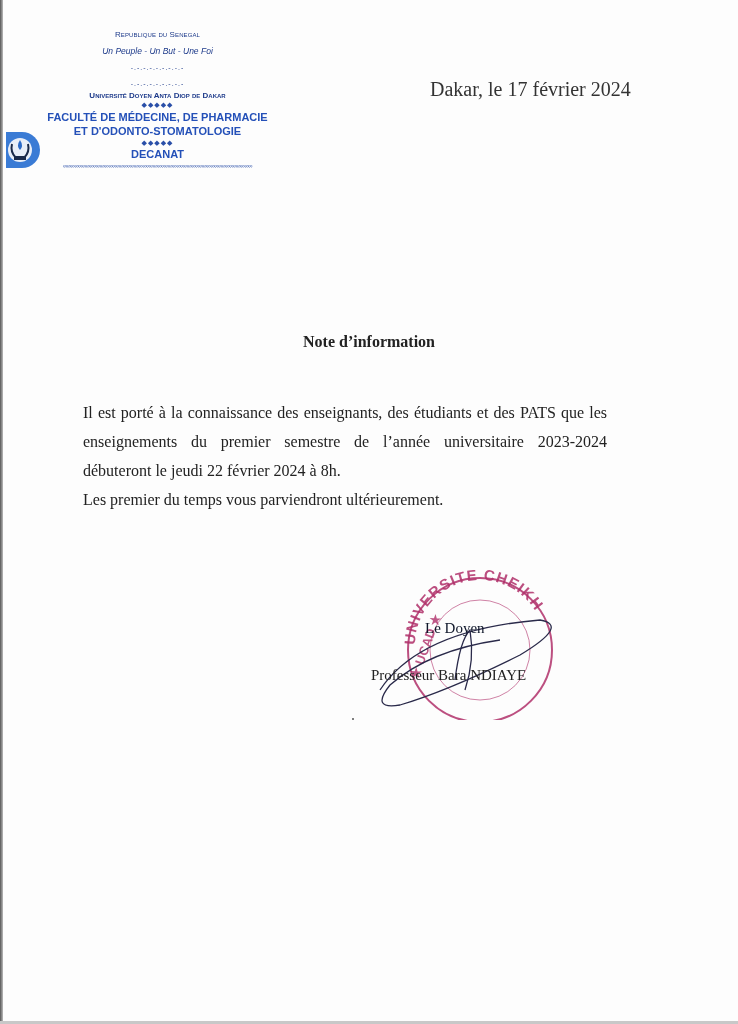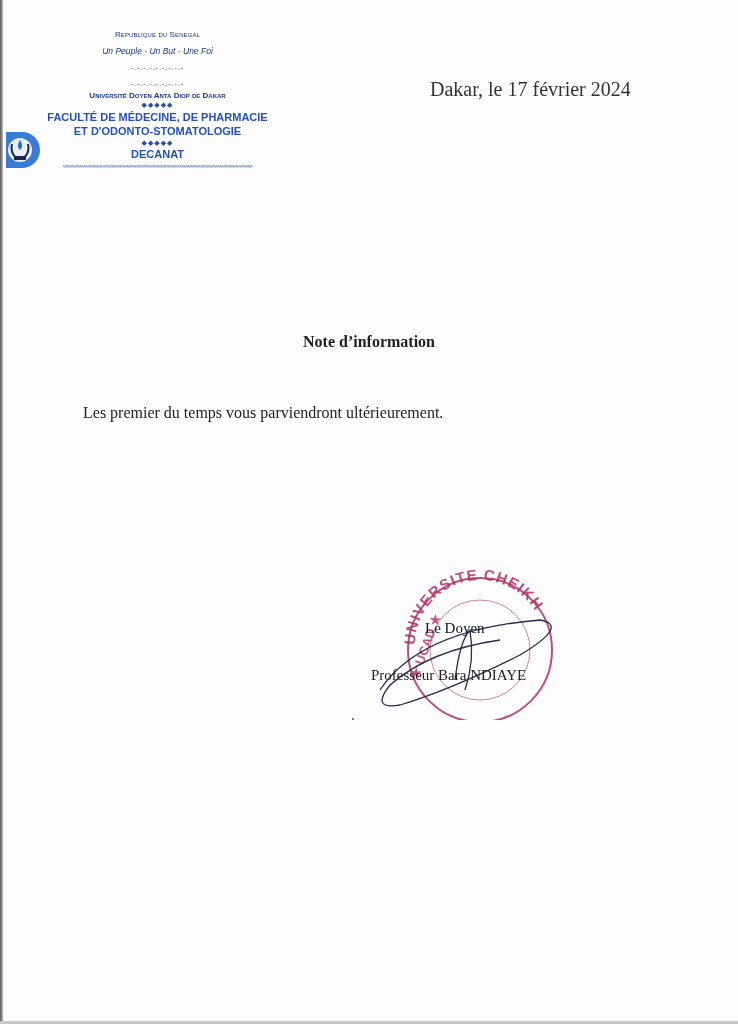--- a/index.html
+++ b/index.html
@@ -90,20 +90,21 @@
     <path d="M16 10 Q12 16 16 20 Q20 16 16 10 Z" fill="#2a6ac8"></path>
     <rect x="10" y="26" width="12" height="4" fill="#1a2a4a"></rect>
   </svg>
 </div>
 
 <div class="date">Dakar, le 17 février 2024</div>
 
 <div class="title">Note d’information</div>
 
 <div class="body-text">
+  <p>Il est porté à la connaissance des enseignants, des étudiants et des PATS que les enseignements du premier semestre de l’année universitaire 2023-2024 débuteront le jeudi 22 février 2024 à 8h.</p>
   <p>Les premier du temps vous parviendront ultérieurement.</p>
 </div>
 
 <div class="stamp">
   <svg width="200" height="150" viewBox="0 0 200 150">
     <defs>
       <path id="stampArcTop" d="M55 75 A48 48 0 0 1 185 75"></path>
     </defs>
     <circle cx="120" cy="80" r="72" fill="none" stroke="#b0306a" stroke-width="2" opacity="0.85"></circle>
     <circle cx="120" cy="80" r="50" fill="none" stroke="#b0306a" stroke-width="1" opacity="0.6"></circle>

